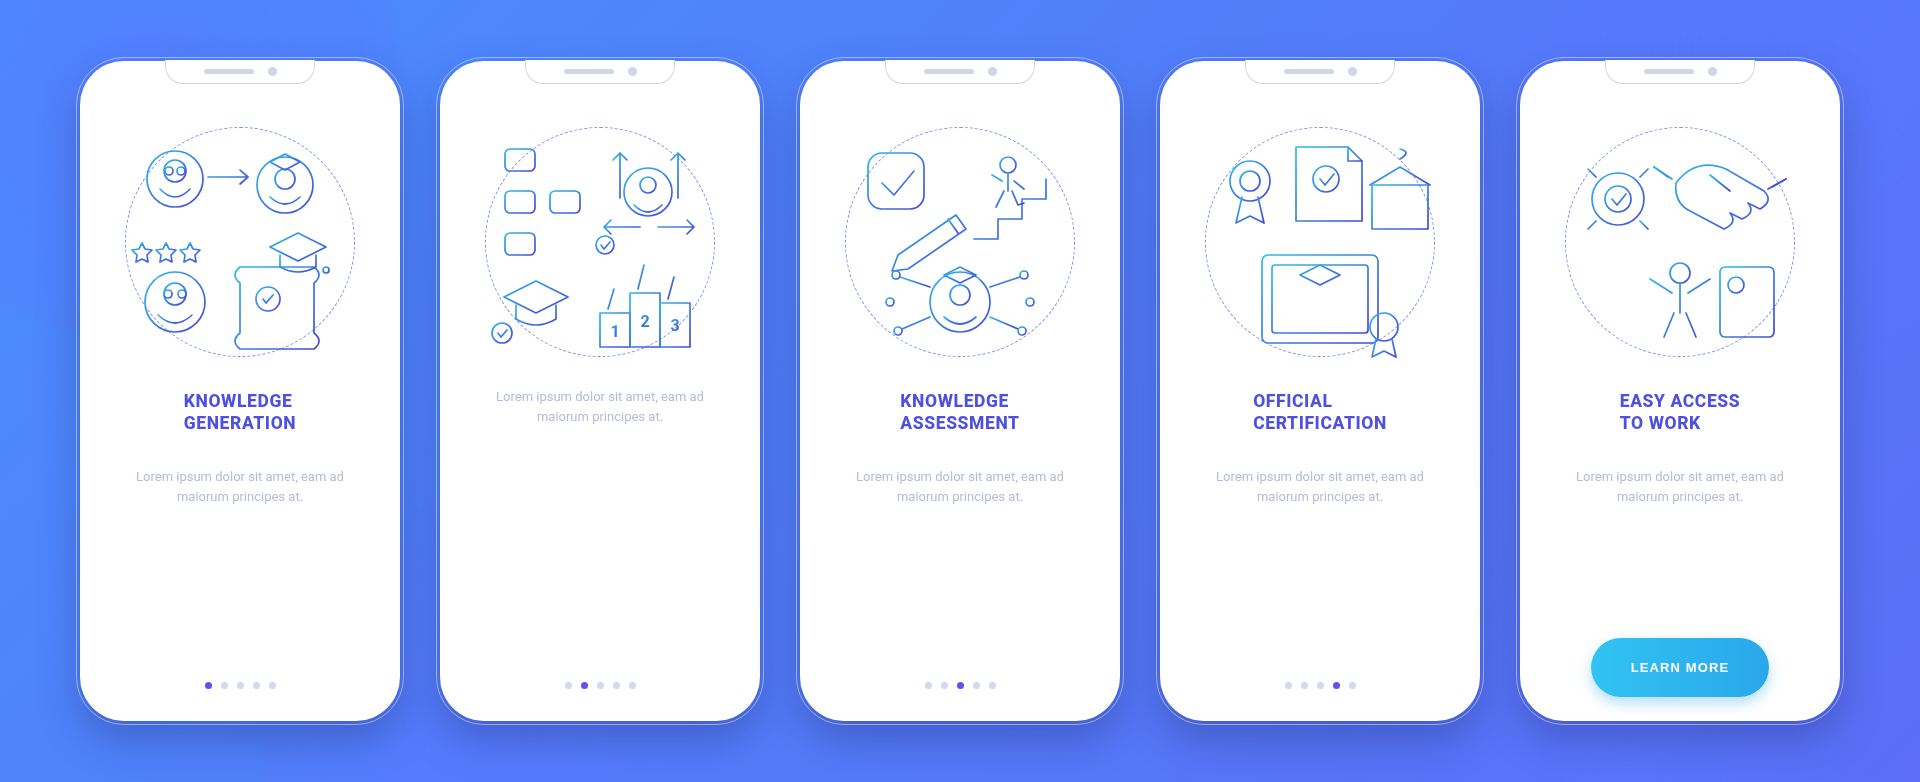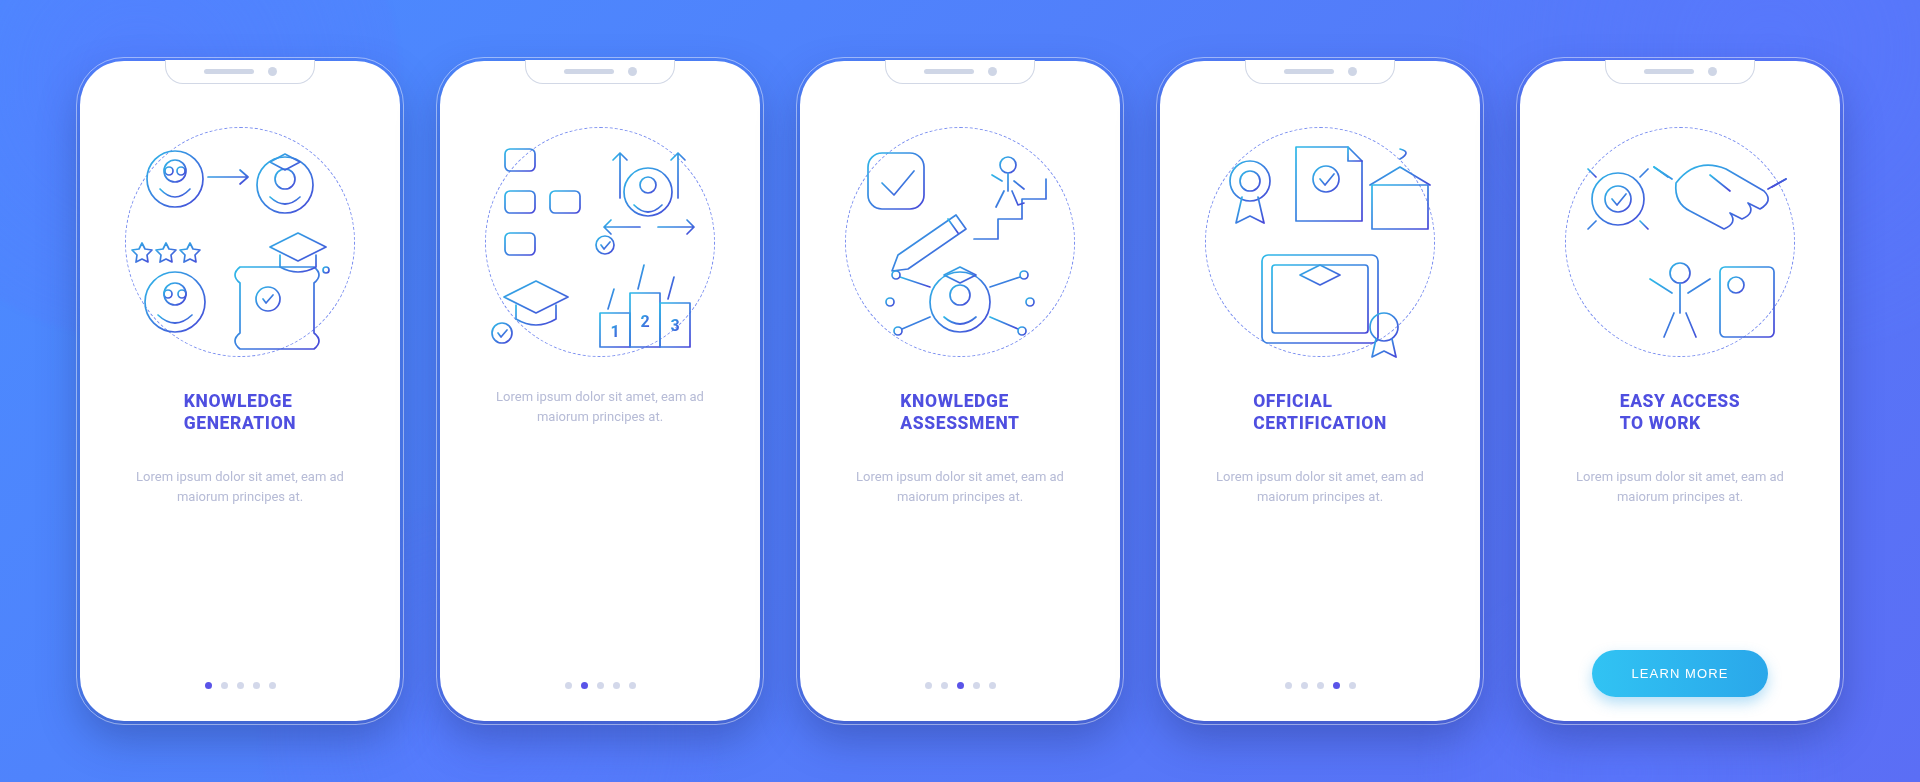--- a/index.html
+++ b/index.html
@@ -115,27 +115,27 @@
     gap: 9px;
     padding-bottom: 8px;
   }
   .dots span {
     width: 7px; height: 7px; border-radius: 50%; background: #d3d8ea;
   }
   .dots span.active { background: #5a54e8; }
 
   .cta {
     margin-top: auto;
-    padding: 16px 40px;
+    padding: 22px 40px;
     border: none;
     border-radius: 30px;
     background: linear-gradient(90deg, #31c3f3, #2aa7ea);
     color: #ffffff;
     font-size: 13px;
-    font-weight: 400;
+    font-weight: 700;
     letter-spacing: 1.1px;
     cursor: pointer;
     box-shadow: 0 6px 14px rgba(40,160,230,0.35);
   }
 
   .grad-stroke { fill: none; stroke: url(#grad); stroke-width: 1.7; stroke-linecap: round; stroke-linejoin: round; }
 </style>
 </head>
 <body>
 

